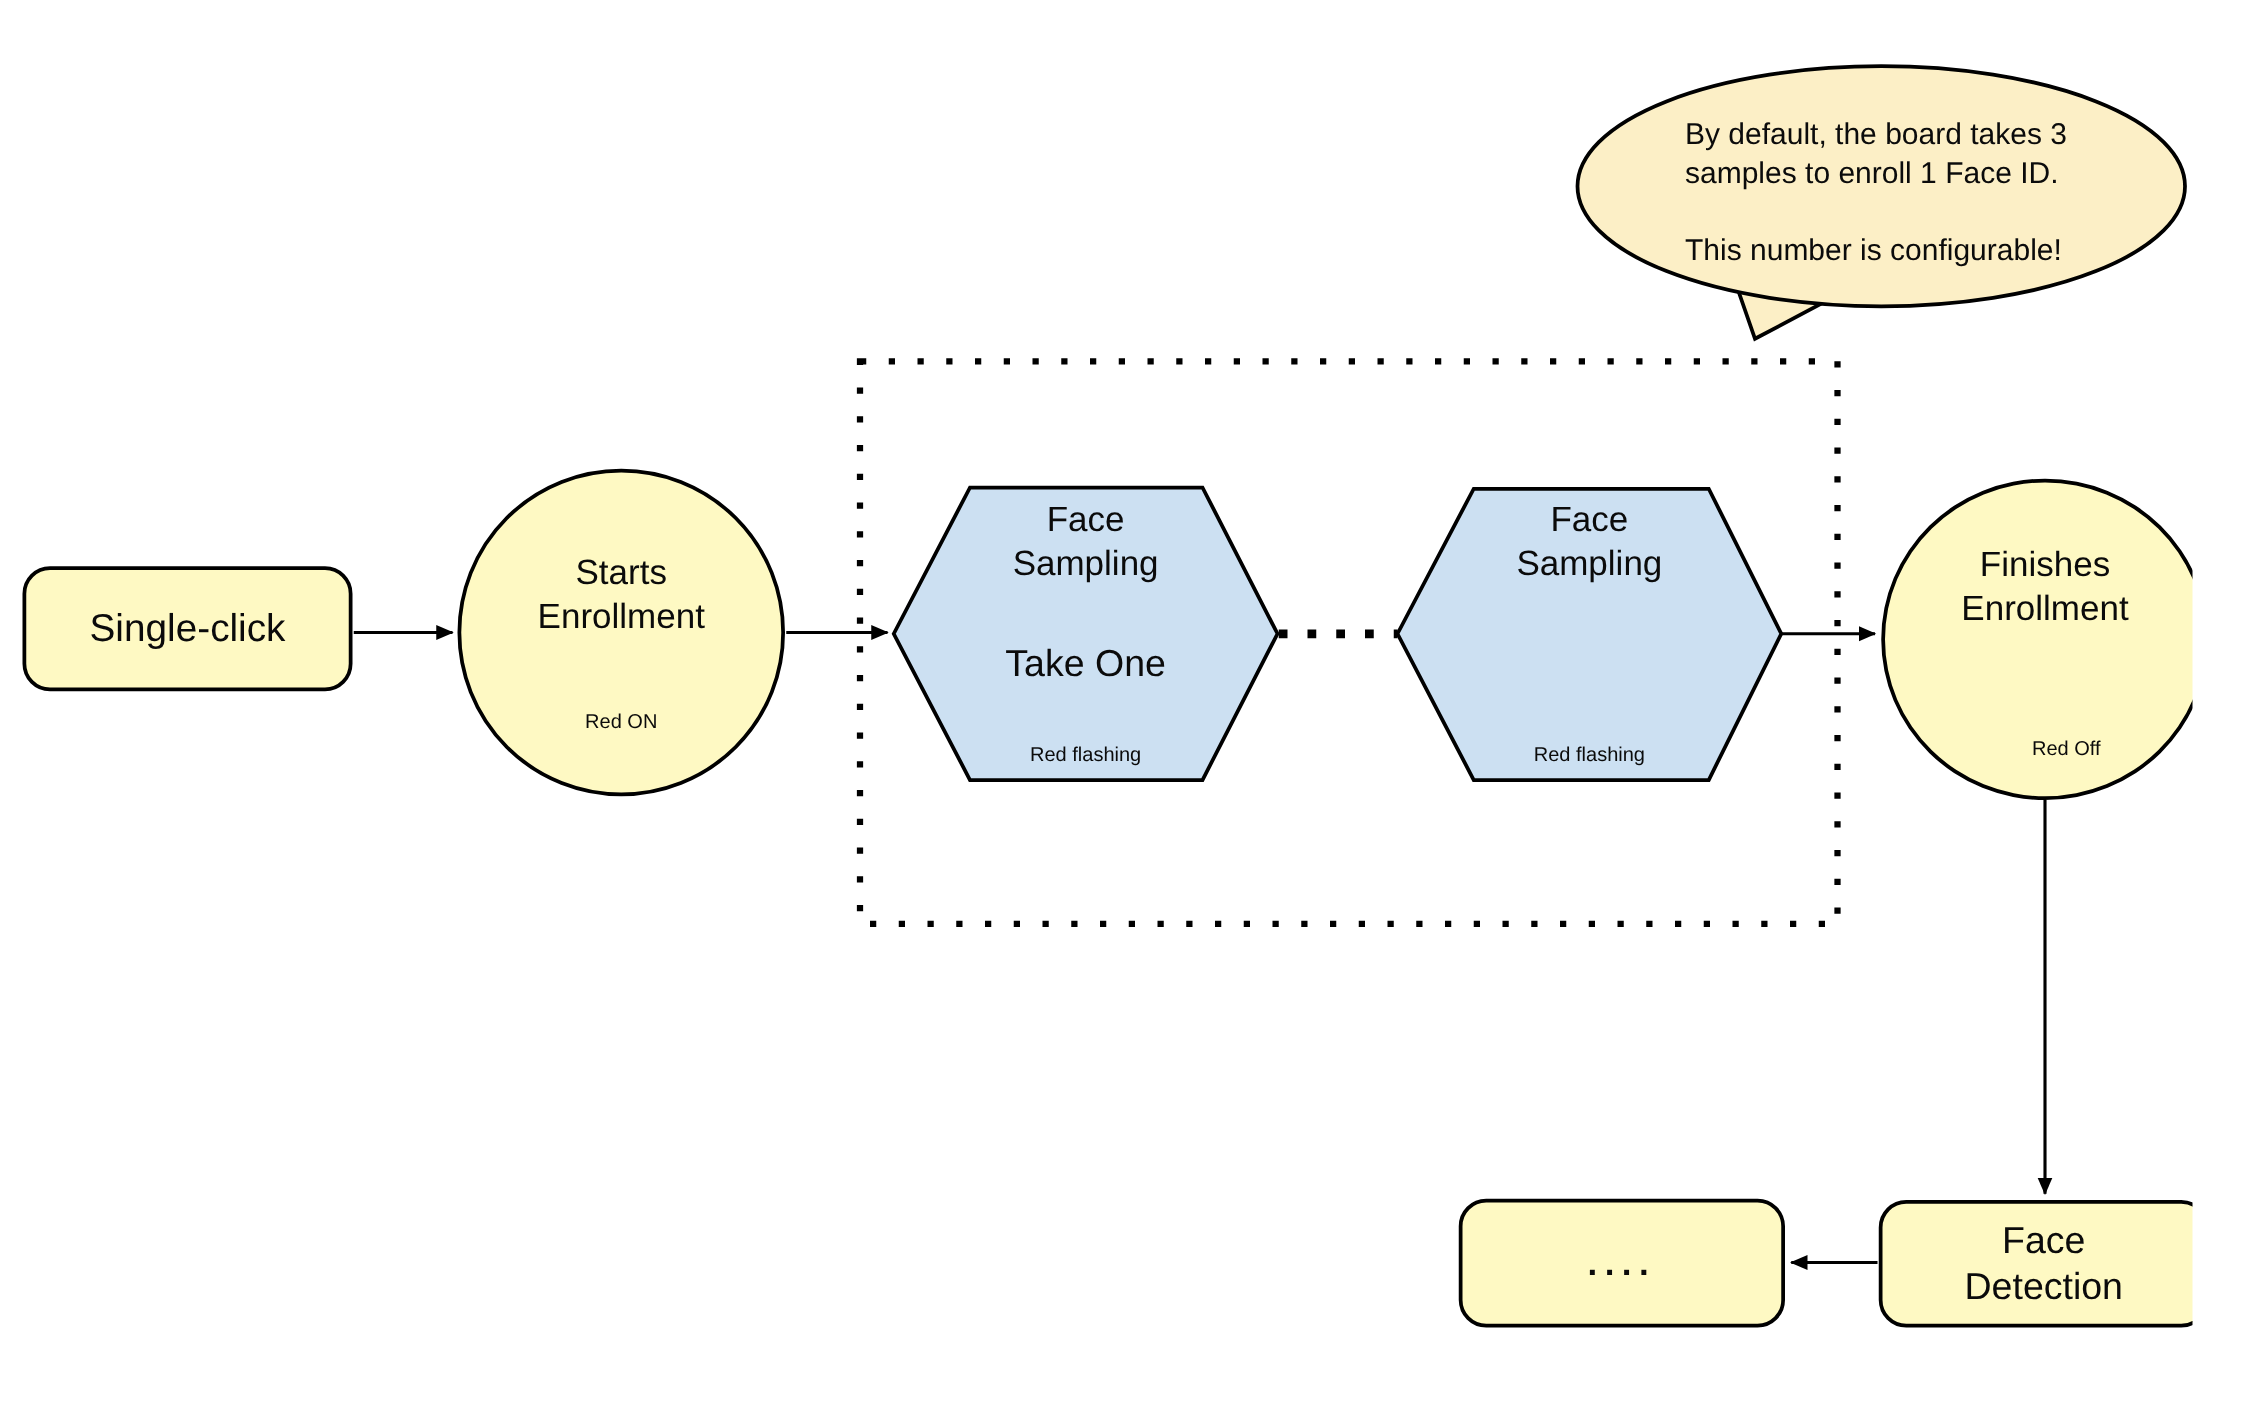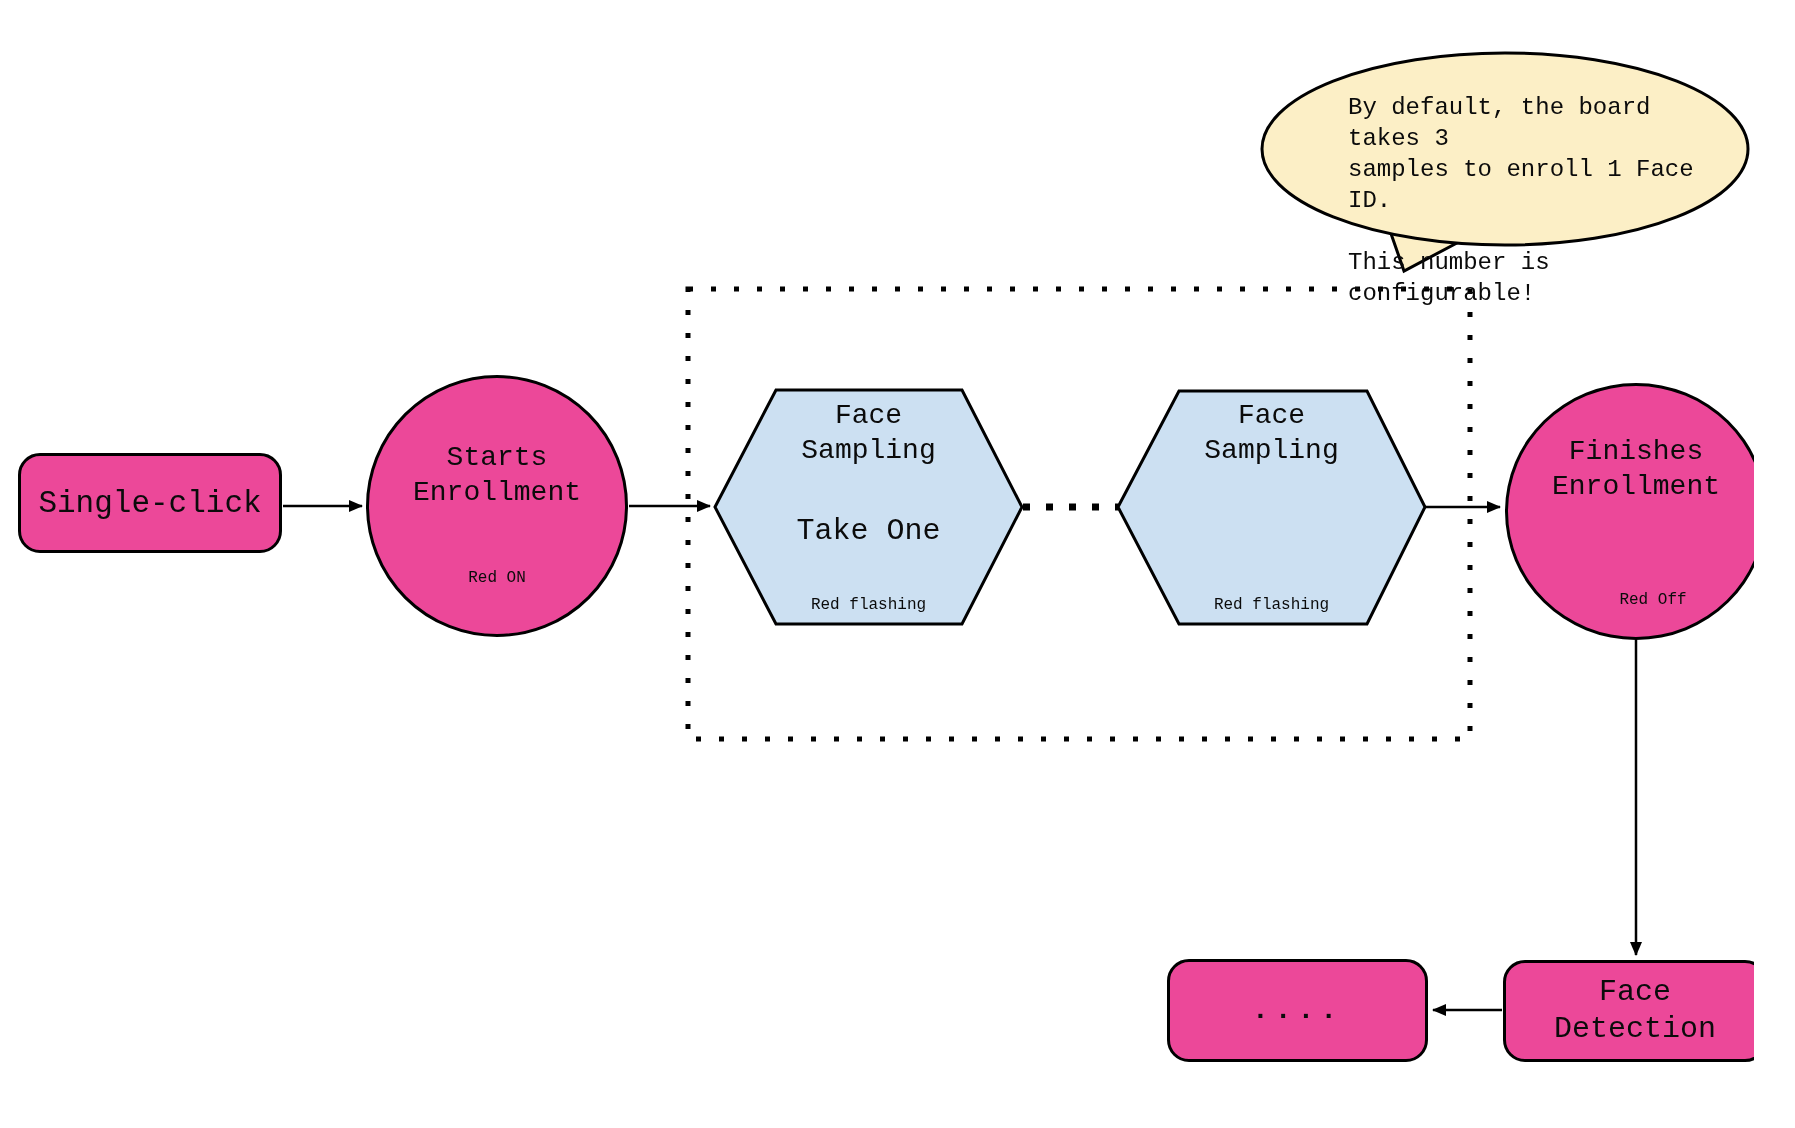--- a/index.html
+++ b/index.html
@@ -1,22 +1,22 @@
 <!DOCTYPE html>
 <html><head>
 <meta charset="utf-8">
 <style>
   html,body{margin:0;padding:0;background:#ffffff;}
   .canvas{
     position:relative;width:1754px;height:1128px;background:#ffffff;
-    font-family:Liberation Mono, monospace;color:#0b0b0b;overflow:hidden;
+    font-family:Liberation Sans, sans-serif;color:#0b0b0b;overflow:hidden;
   }
   .overlay{position:absolute;left:0;top:0;z-index:1;}
   .node{
-    position:absolute;background:#ec4899;border:3px solid #000;box-sizing:border-box;
+    position:absolute;background:#fef9c3;border:3px solid #000;box-sizing:border-box;
     z-index:2;display:flex;align-items:center;justify-content:center;text-align:center;
   }
   .rbox{border-radius:22px;}
   .circle{border-radius:50%;}
   .txt{
     position:absolute;z-index:3;text-align:center;white-space:pre-line;
     color:#0b0b0b;pointer-events:none;
   }
   .title{font-size:28px;line-height:35px;}
   .big{font-size:30px;line-height:37px;}

